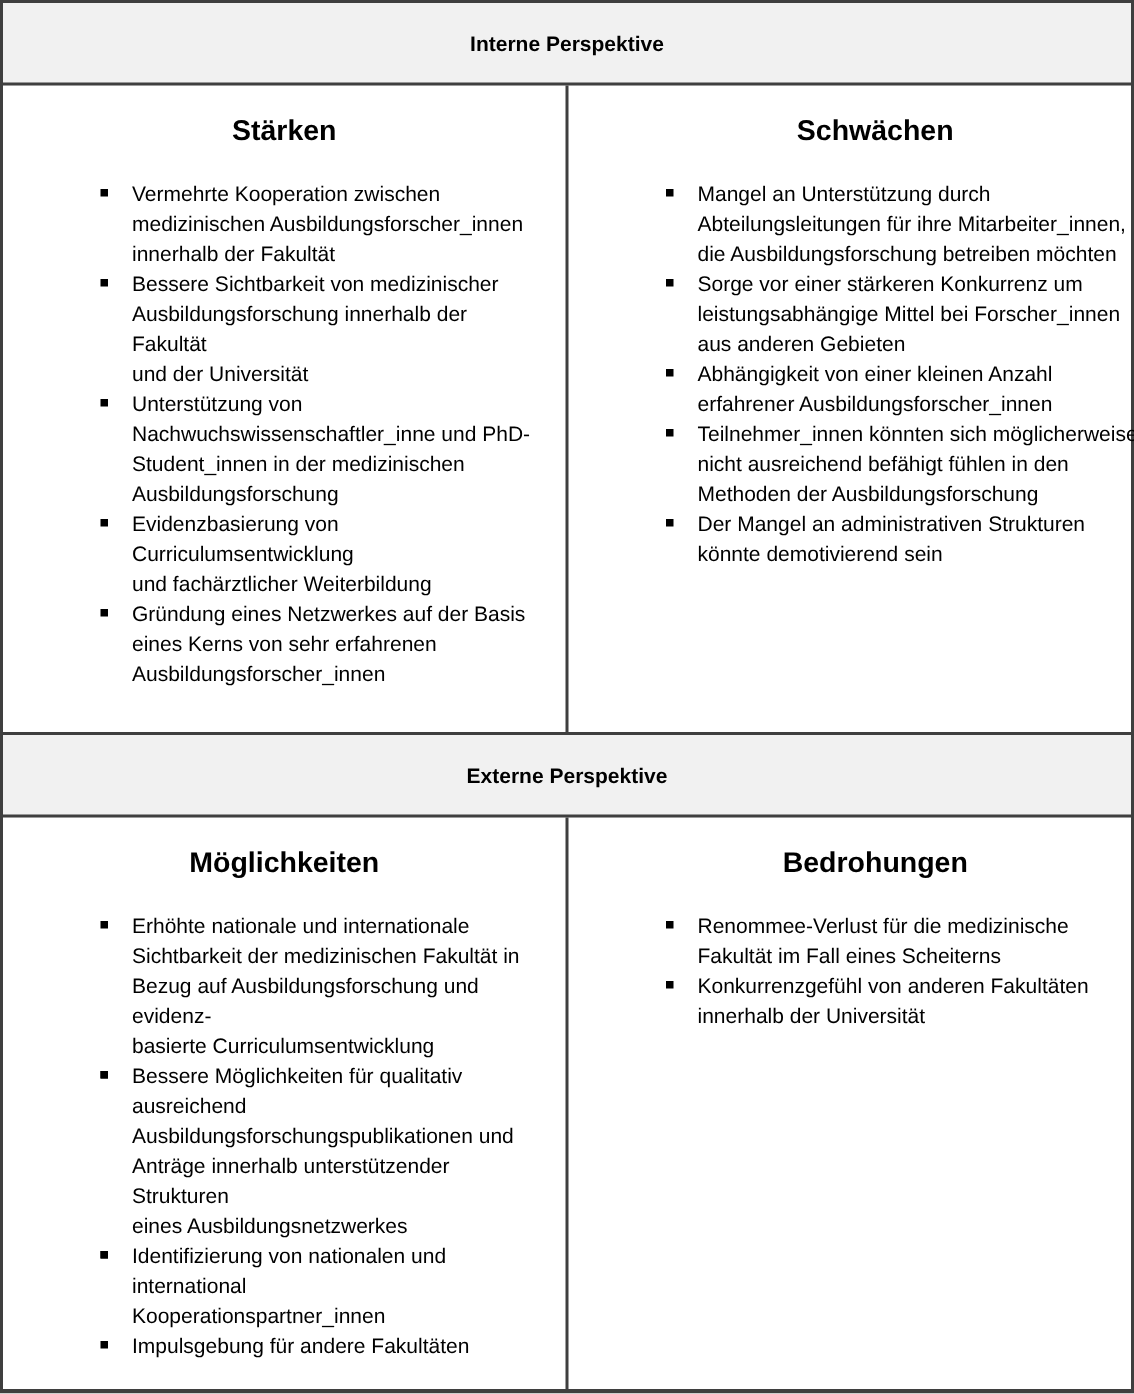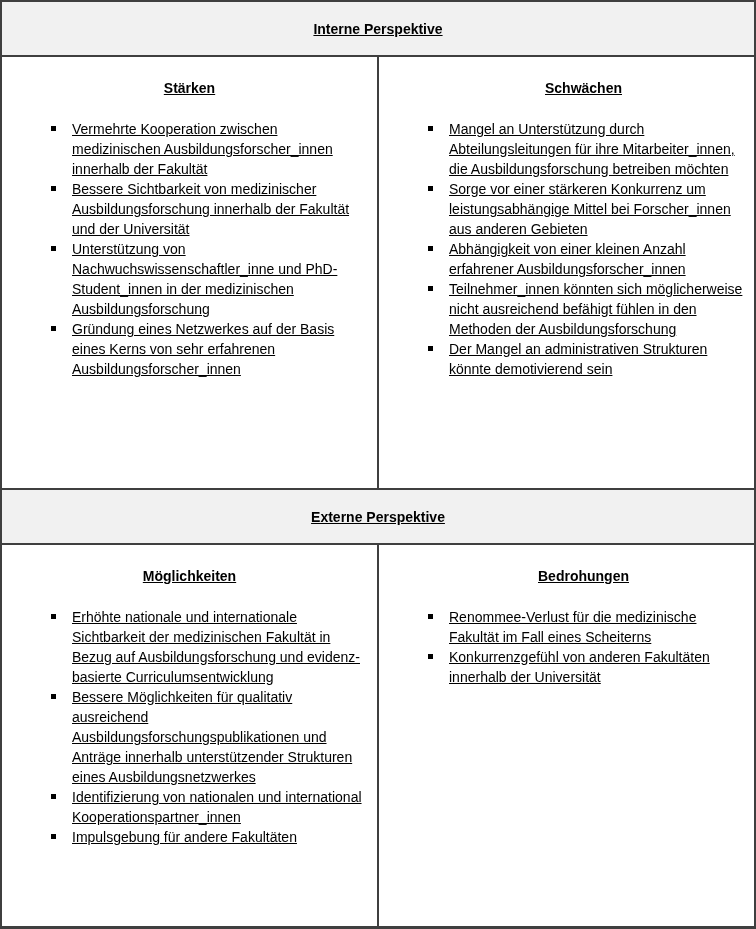--- a/index.html
+++ b/index.html
@@ -13,21 +13,20 @@
   .swot {
     width: 756px;
     height: 929px;
     border: 2px solid var(--border_color);
     border-bottom-width: 3px;
     background: var(--cell_bg);
     color: var(--text_color);
     font-family: "Liberation Sans", sans-serif;
     display: flex;
     flex-direction: column;
-    text-decoration: underline;
   }
   .band {
     flex: 0 0 auto;
     height: 55px;
     background: var(--band_bg);
     border-bottom: 2px solid var(--border_color);
     display: flex;
     align-items: center;
     justify-content: center;
     font-size: 14px;
@@ -41,27 +40,27 @@
     width: 377px;
     flex: 0 0 auto;
     padding-top: 21px;
     overflow: hidden;
   }
   .cell.left { border-right: 2px solid var(--border_color); }
   .cell.right { width: 409px; }
   .cell-title {
     text-align: center;
     font-weight: bold;
-    font-size: 14px;
+    font-size: 19px;
     line-height: 20px;
     margin: 0 0 21px 0;
   }
   ul.swot-list {
     list-style: none;
-    margin: 0;
+    margin: 16px;
     padding: 0 6px 0 48px;
   }
   ul.swot-list li {
     position: relative;
     padding-left: 22px;
     font-size: 14px;
     line-height: 20px;
     white-space: pre-line;
   }
   .bullet {
@@ -89,20 +88,22 @@
           <li><span class="bullet"></span><span>Vermehrte Kooperation zwischen
 medizinischen Ausbildungsforscher_innen
 innerhalb der Fakultät</span></li>
           <li><span class="bullet"></span><span>Bessere Sichtbarkeit von medizinischer
 Ausbildungsforschung innerhalb der Fakultät
 und der Universität</span></li>
           <li><span class="bullet"></span><span>Unterstützung von
 Nachwuchswissenschaftler_inne und PhD-
 Student_innen in der medizinischen
 Ausbildungsforschung</span></li>
+          <li><span class="bullet"></span><span>Evidenzbasierung von Curriculumsentwicklung
+und fachärztlicher Weiterbildung</span></li>
           <li><span class="bullet"></span><span>Gründung eines Netzwerkes auf der Basis
 eines Kerns von sehr erfahrenen
 Ausbildungsforscher_innen</span></li>
         </ul>
     </div>
     <div class="cell right">
       <div class="cell-title">Schwächen</div>
       <ul class="swot-list">
           <li><span class="bullet"></span><span>Mangel an Unterstützung durch
 Abteilungsleitungen für ihre Mitarbeiter_innen,

